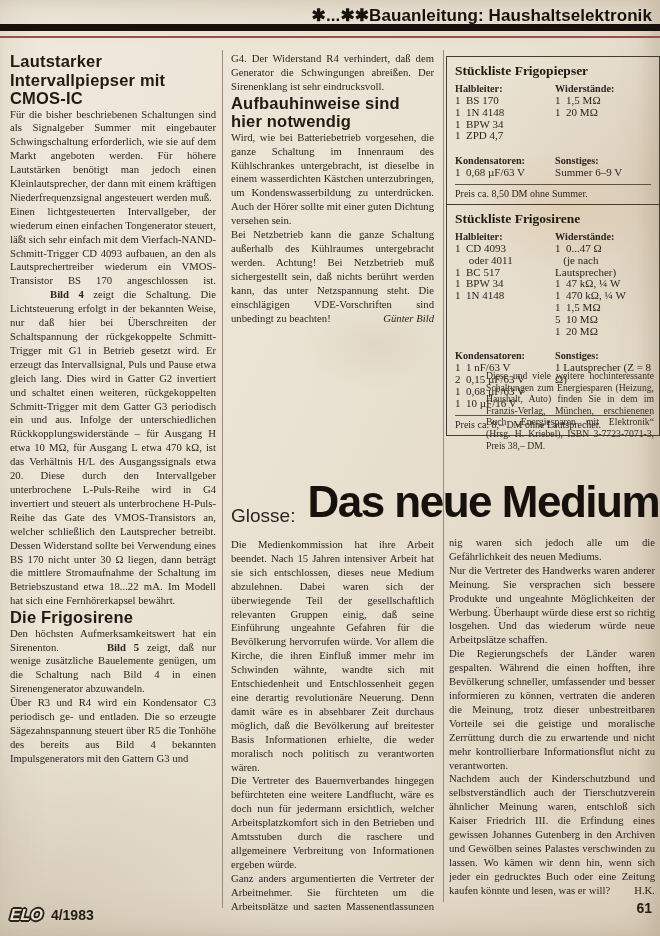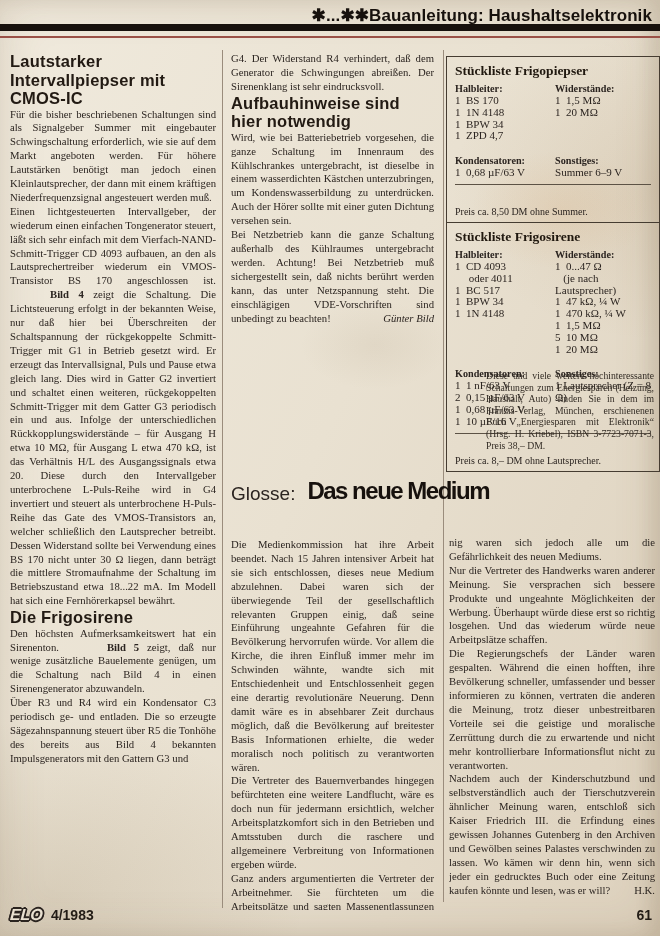--- a/index.html
+++ b/index.html
@@ -36,44 +36,44 @@
     font-size:16.5px;line-height:18.5px;letter-spacing:0.2px;text-align:left;hyphens:none;}
   .h1m{margin:24px 0 14px 0;}
   .h2m{margin:22px 0 10px 0;}
   .h3m{margin:20px 0 12px 0;}
   b.inb{font-weight:700;margin-left:40px;}
   .byline{float:right;font-style:italic;}
   .byline-hk{float:right;}
 
   .glosse-head{position:absolute;left:231px;top:477px;width:427px;display:flex;align-items:flex-end;gap:12px;}
   .glosse-label{font-family:"Liberation Sans",sans-serif;font-size:19px;color:#2b2420;}
-  .glosse-title{font-family:"Liberation Sans",sans-serif;font-weight:800;font-size:24px;
+  .glosse-title{font-family:"Liberation Sans",sans-serif;font-weight:800;font-size:44px;
     letter-spacing:-1.5px;color:#17110d;white-space:nowrap;}
 
   .parts{position:absolute;left:446px;top:56px;width:212px;border:1.5px solid #453c31;}
   .parts-sec{padding:6px 8px 5px 8px;}
   .parts-sec + .parts-sec{border-top:1.5px solid #453c31;}
   .parts-title{font-size:13.5px;font-weight:700;color:#20180f;margin:0 0 3px 0;}
   .pgrid{display:grid;grid-template-columns:47% 53%;gap:8px;}
   .pl-label{font-weight:700;font-size:10.2px;line-height:13px;}
   .pl-item{font-size:11px;line-height:11.8px;white-space:pre-wrap;}
   .prow2{margin-top:12px;}
-  .preis{border-top:1px solid #5c5245;margin-top:5px;padding-top:21px;font-size:10px;}
+  .preis{border-top:1px solid #5c5245;margin-top:5px;padding-top:3px;font-size:10px;}
 
   .book-note{position:absolute;left:446px;top:370px;width:168px;font-size:9.7px;line-height:11.6px;
     text-align:justify;hyphens:auto;color:#332c25;padding-left:40px;}
 
   .footer-left{position:absolute;left:10px;top:906px;display:flex;align-items:center;gap:8px;}
   .elo-logo{font-family:"Liberation Sans",sans-serif;font-weight:900;font-style:italic;
     font-size:16px;letter-spacing:0px;color:#e9e1d1;transform:skewX(-4deg);
     text-shadow:-1.4px -1.4px 0 #2b2420,1.4px -1.4px 0 #2b2420,-1.4px 1.4px 0 #2b2420,
       1.4px 1.4px 0 #2b2420,0 -1.6px 0 #2b2420,0 1.6px 0 #2b2420,-1.6px 0 0 #2b2420,1.6px 0 0 #2b2420;}
   .issue{font-family:"Liberation Sans",sans-serif;font-weight:700;font-size:14px;color:#221c16;}
   .page-num{position:absolute;right:8px;top:900px;font-family:"Liberation Sans",sans-serif;
-    font-weight:700;font-size:14px;color:#221c16;margin-top:7px;}
+    font-weight:700;font-size:14px;color:#221c16;}
 </style>
 </head>
 <body>
 
 <div class="page">
   <div class="stain stain1"></div>
   <div class="stain stain2"></div>
 
   <div class="masthead">✱...✱✱Bauanleitung: Haushaltselektronik</div>
   <div class="rule-black"></div>

